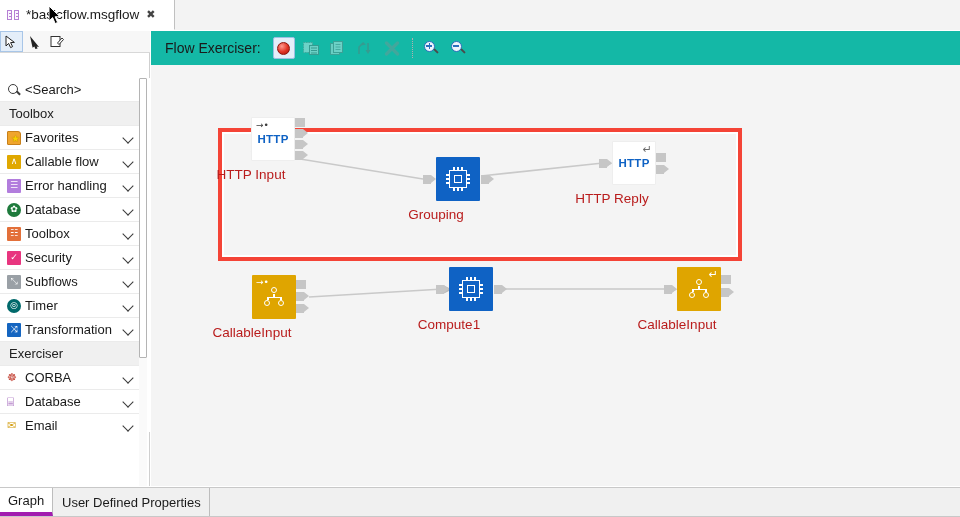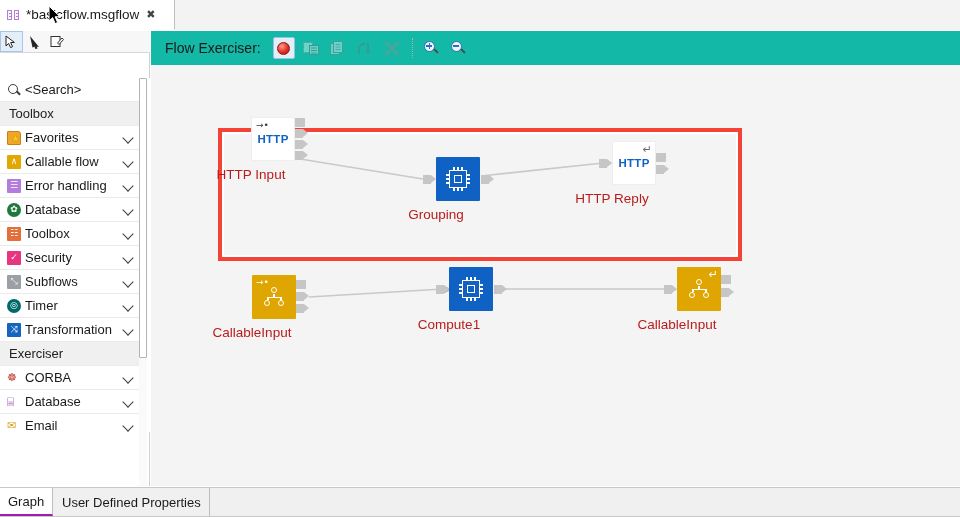--- a/index.html
+++ b/index.html
@@ -277,21 +277,21 @@
   
   #bottom {
     position: absolute; left: 0; top: 487px; width: 960px; height: 30px;
     background: #f0f0f0; border-top: 1px solid #c8c8c8;
   }
   #bottom .btab {
     position: absolute; top: 0; height: 28px; display: flex; align-items: center;
     padding: 0 8px; font-size: 13px; color: #1a1a1a; cursor: pointer;
     border-right: 1px solid #bdbdbd; white-space: nowrap;
   }
-  #bottom .btab.sel { background: #ffffff; border-bottom: 2px solid #a21caf; }
+  #bottom .btab.sel { background: #ffffff; border-bottom: 4px solid #a21caf; }
   #bottom .btab.unsel { background: #f0f0f0; }
   #bottom-line {
     position: absolute; left: 0; top: 28px; width: 960px; height: 2px;
     background: #ffffff; border-top: 1px solid #c8c8c8;
   }
 
   
   #cursor { position: absolute; left: 49px; top: 6px; width: 13px; height: 20px;
             pointer-events: none; }
 </style>

